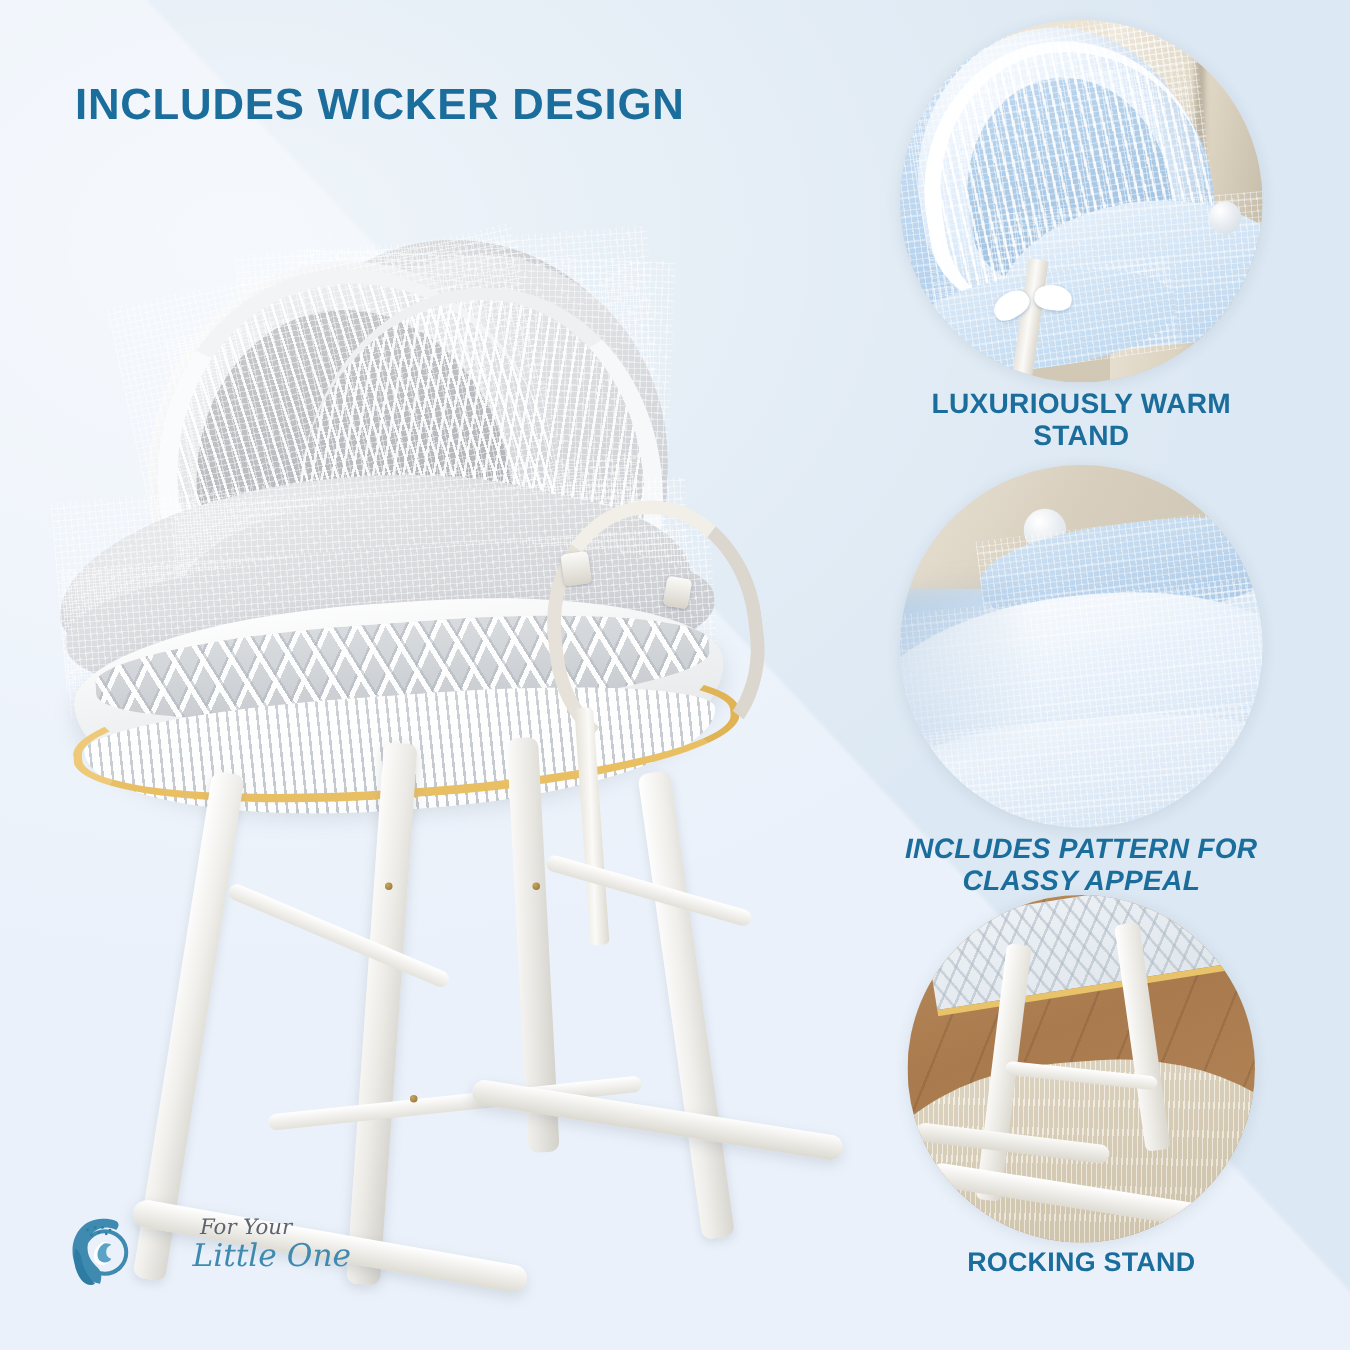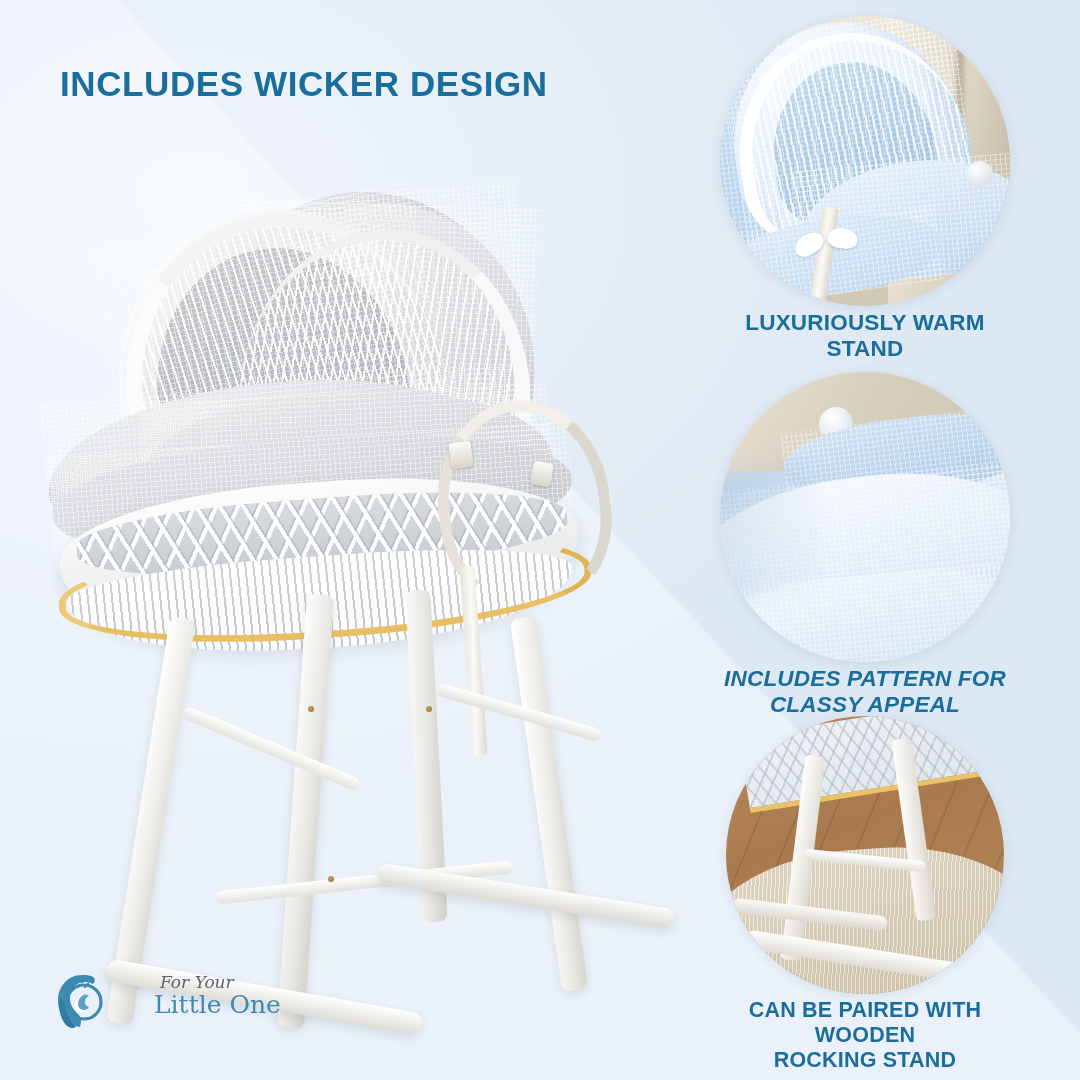--- a/index.html
+++ b/index.html
@@ -261,21 +261,21 @@
   .screw{width:6px;height:6px;border-radius:50%;
      background:radial-gradient(circle at 35% 32%,#c9a45c,#8e6f33);}
 
   
   .logo{position:absolute;left:52px;top:968px;width:190px;height:74px;}
   .logo .mark{position:absolute;left:0;top:4px;width:56px;height:60px;}
   .logo .txt{position:absolute;left:62px;top:0;width:130px;height:64px;margin-left:40px;}
   .logo .l1{position:absolute;top:4px;left:6px;font-size:17px;color:#5d6470;
      font-family:"DejaVu Serif",serif;font-style:italic;}
   .logo .l2{position:absolute;top:22px;left:0;font-size:25px;color:#3f8ab0;
-     font-family:"DejaVu Serif",serif;}
+     font-family:"DejaVu Serif",serif;font-style:italic;}
 </style>
 </head>
 <body>
 
 <div id="poster">
 
   <div class="diag-band"></div>
   <div class="soft-wash"></div>
 
   <div class="headline">INCLUDES WICKER DESIGN</div>
@@ -398,21 +398,20 @@
         <div class="rug"></div>
         <div class="basket"></div>
         <div class="leg lgA"></div>
         <div class="leg lgB"></div>
         <div class="rail"></div>
         <div class="rocker2"></div>
         <div class="rocker"></div>
       </div>
     </div>
     <div class="caption">
-      <div>CAN BE PAIRED WITH WOODEN</div>
       <div>ROCKING STAND</div>
 
     </div>
   </div>
 
   <div class="logo">
     <svg class="mark" viewBox="0 0 56 60">
       <path d="M30 3C16 3 6 14 6 29c0 13 9 24 22 26 2-6 1-10-2-13-5-5-8-9-8-16 0-9 6-16 15-16 3 0 6 1 8 2 4-5 2-9-11-9z" fill="#3f8ab0"></path>
       <path d="M8 27c-2 9 0 19 6 26 3 3 7 4 10 2-6-6-10-13-11-21-1-3-2-6-5-7z" fill="#2e7ba3"></path>
       <circle cx="32" cy="30" r="17" fill="none" stroke="#3f8ab0" stroke-width="3.2"></circle>

